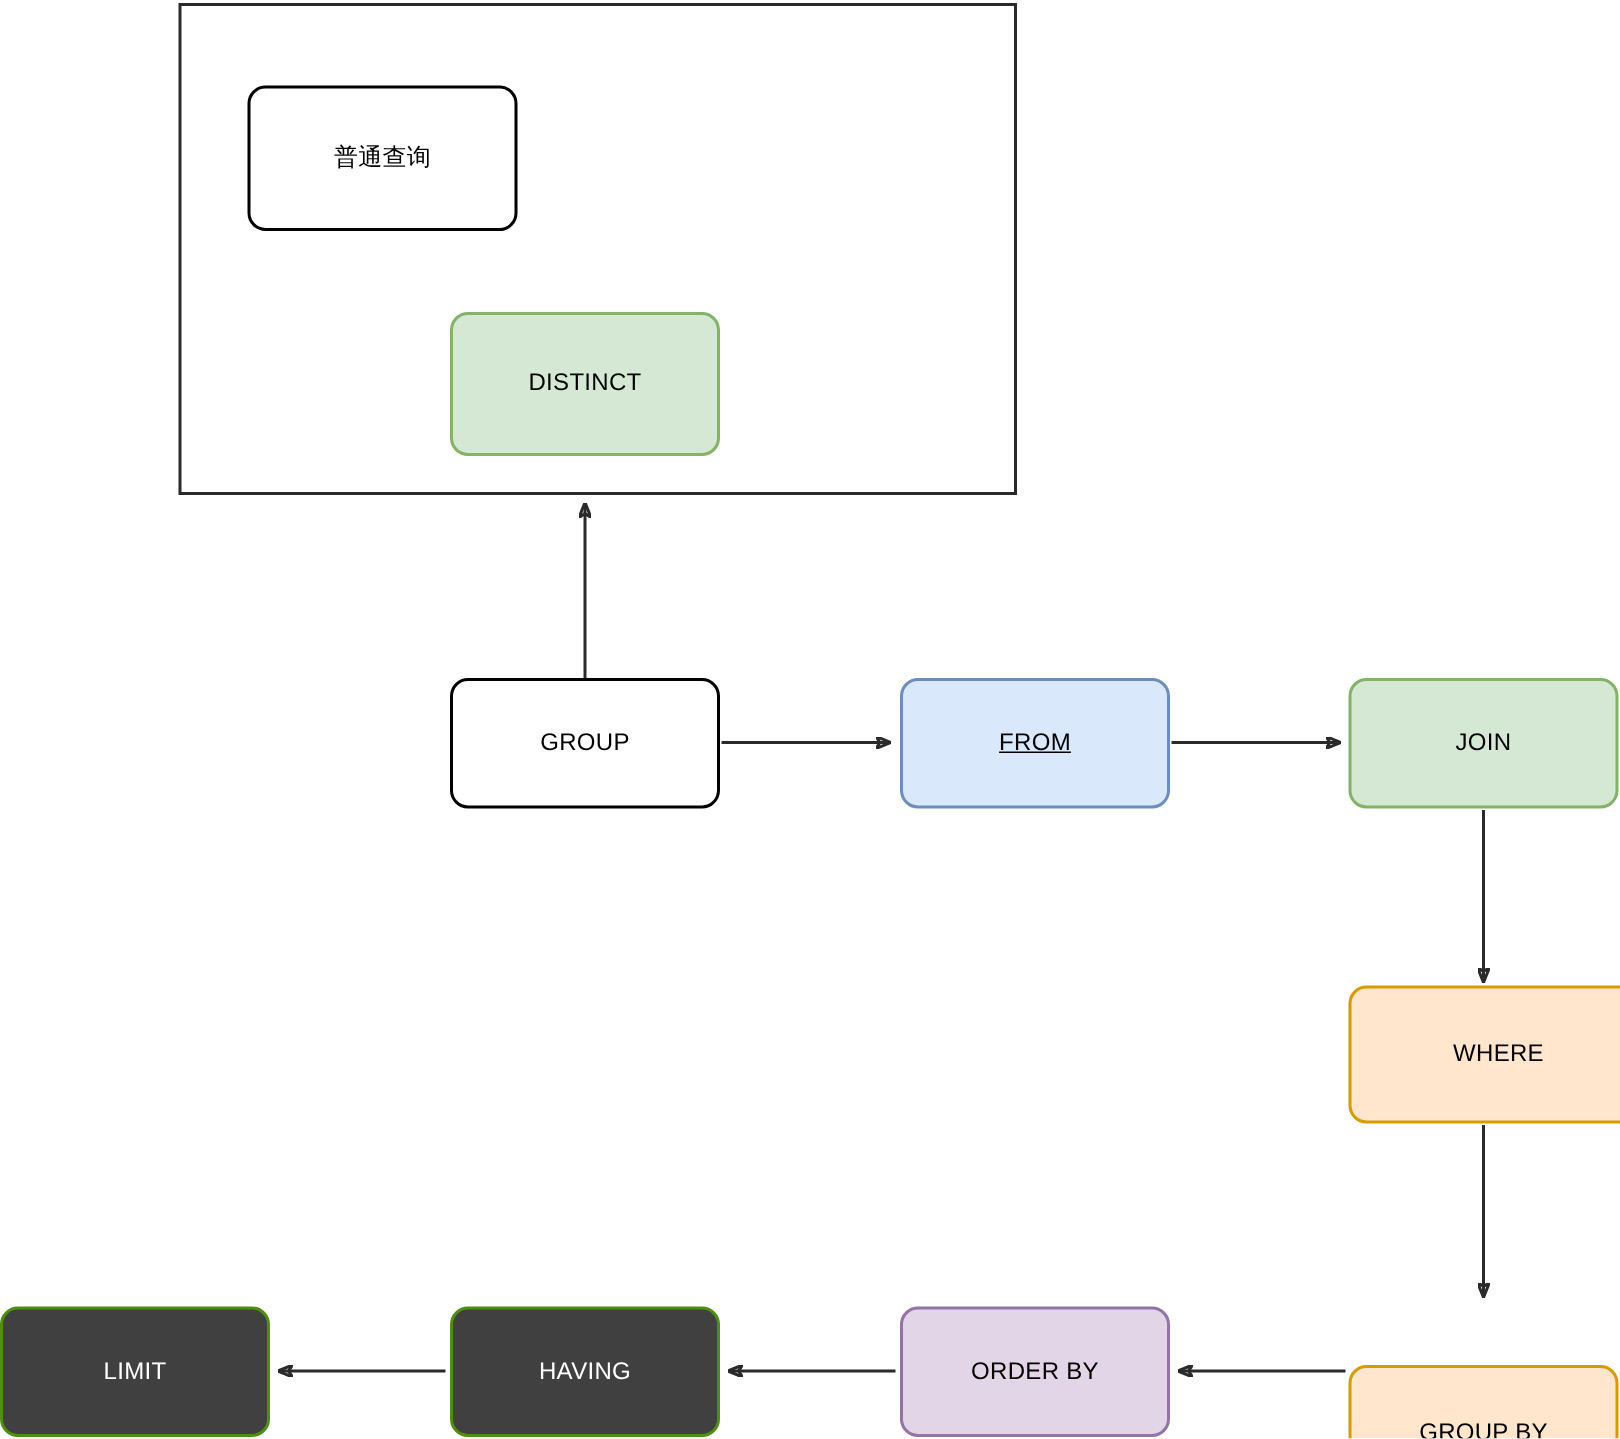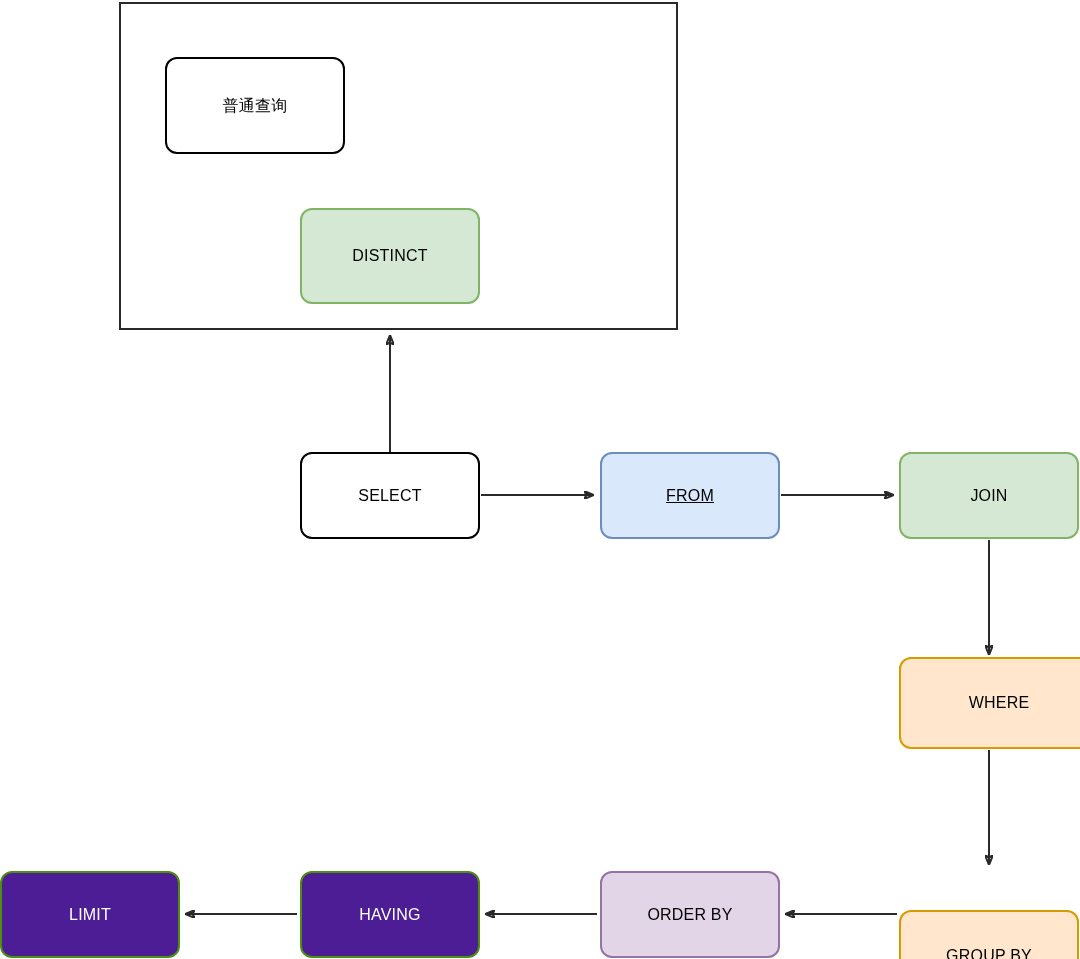--- a/index.html
+++ b/index.html
@@ -54,21 +54,21 @@
   }
   .style-orange {
     background: #ffe6cc;
     border-color: #d79b00;
   }
   .style-purple {
     background: #e1d5e7;
     border-color: #9673a6;
   }
   .style-solidgreen {
-    background: #4c1d95;
+    background: #404040;
     border-color: #4e8f10;
     color: #ffffff;
   }
 
   
   #group-box {
     position: absolute;
     left: 119px;
     top: 2px;
     width: 559px;
@@ -127,21 +127,21 @@
   <div class="node style-white" style="left:165px; top:57px; width:180px; height:97px;">
     <span class="label">普通查询</span>
   </div>
 
 
   <div class="node style-green" style="left:300px; top:208px; width:180px; height:96px;justify-content:center;">
     <span class="label">DISTINCT</span>
   </div>
 
   <div class="node style-white" style="left:300px; top:452px; width:180px; height:87px;">
-    <span class="label">SELECT</span>
+    <span class="label">GROUP</span>
   </div>
 
   <div class="node style-blue" style="left:600px; top:452px; width:180px; height:87px;text-decoration:underline;">
     <span class="label">FROM</span>
   </div>
 
   <div class="node style-green" style="left:899px; top:452px; width:180px; height:87px;">
     <span class="label">JOIN</span>
   </div>
 

